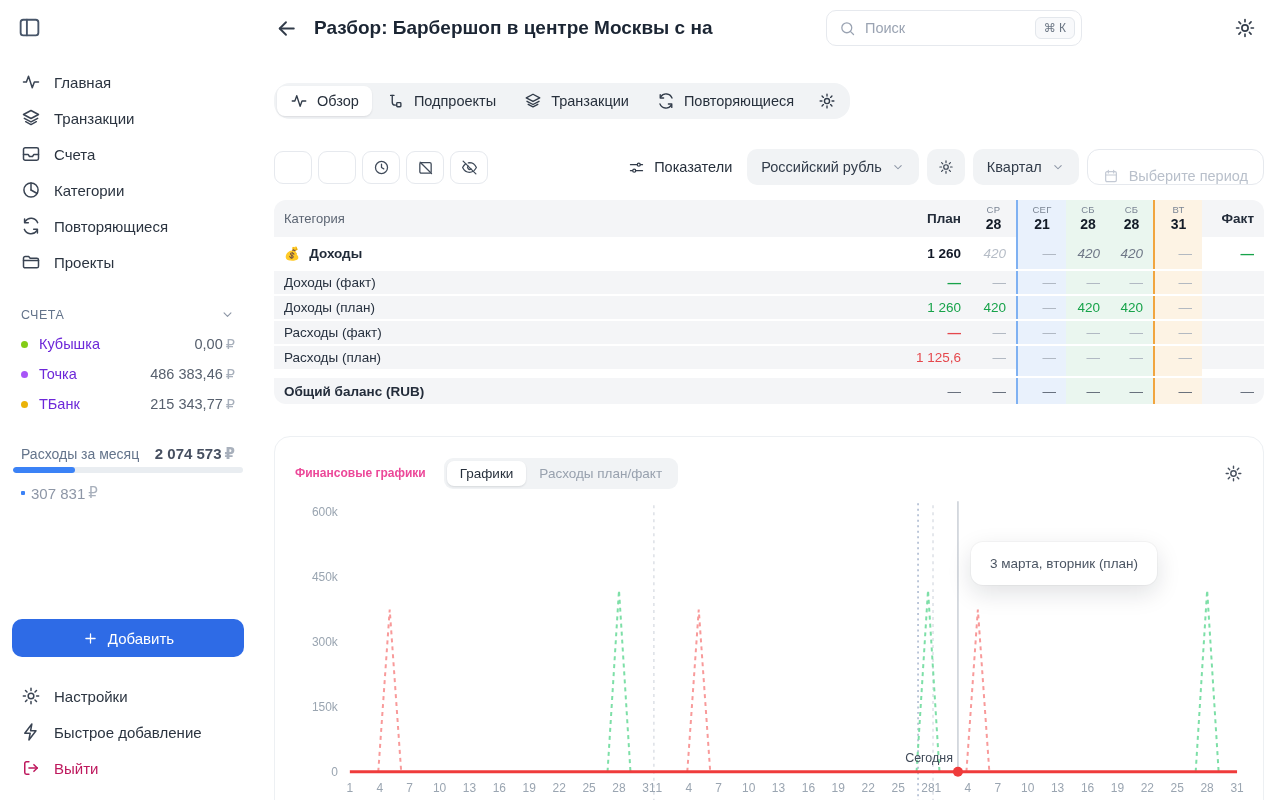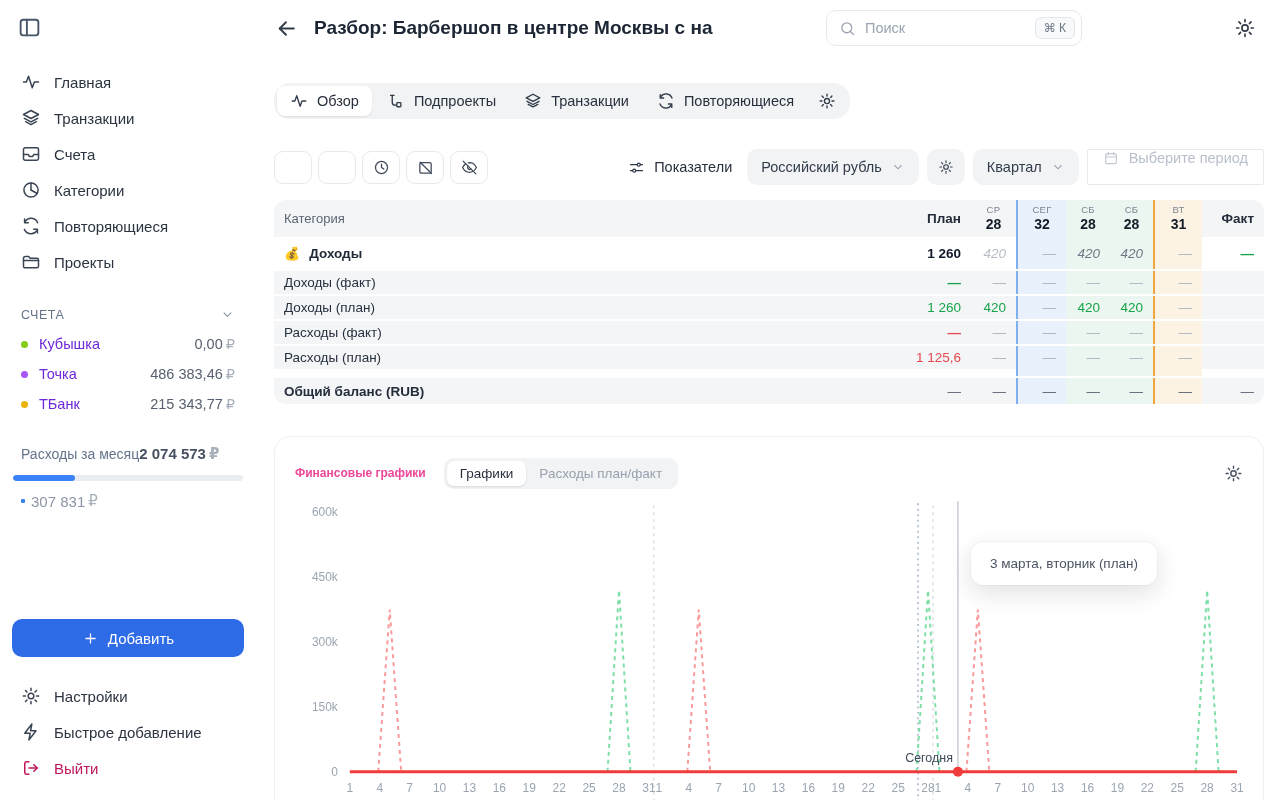--- a/index.html
+++ b/index.html
@@ -17,21 +17,21 @@
   .nav-item .ico{width:20px;height:20px;color:#3a4453}
   .nav-item.muted,.nav-item.muted .ico{color:#be185d}
   .accounts-header{display:flex;justify-content:space-between;align-items:center;margin:27px 9px 7px;
     font-size:12.5px;color:#64748b;letter-spacing:.5px;cursor:pointer}
   .accounts-header .ico{width:15px;height:15px;color:#8d96a6}
   .account-row{display:flex;align-items:center;height:30px;padding:0 9px;font-size:14.5px;cursor:pointer}
   .dot{width:7px;height:7px;border-radius:50%;margin-right:11px;flex:0 0 auto}
   .account-name{color:#6d28d9}
   .account-amount{margin-left:auto;color:#57606e}
   .cur{color:#a8b0bc;margin-left:3px}
-  .month-exp{display:flex;justify-content:flex-start;align-items:baseline;margin:26px 9px 12px;
+  .month-exp{display:flex;justify-content:space-between;align-items:baseline;margin:26px 9px 4px;
     font-size:14px;color:#64748b}
   .month-exp b{color:#475061;font-weight:700;font-size:15px}
   .progress{height:6px;border-radius:3px;background:#e9edf1;margin:0 1px;overflow:hidden}
   .progress i{display:block;height:100%;background:#3b82f6;border-radius:3px}
   .sub-exp{display:flex;align-items:center;margin:11px 9px 0;font-size:15px;color:#8d96a6}
   .sub-exp .mk{width:4px;height:4px;border-radius:1px;margin-right:6px}
   .flex-sp{flex:1}
   .add-btn{display:flex;align-items:center;justify-content:center;gap:9px;height:38px;border:none;
     border-radius:10px;background:#2e6be6;color:#fff;font-size:15px;font-weight:500;cursor:pointer;
     margin:0 0 21px;font-family:inherit}
@@ -63,22 +63,22 @@
     display:flex;align-items:center;justify-content:center;color:#404b5a;margin-right:6px;cursor:pointer}
   .ctrl-btn .ico{width:17px;height:17px}
   .controls-right{margin-left:auto;display:flex;align-items:center;gap:8px}
   .metrics{display:flex;align-items:center;gap:9px;font-size:14.5px;color:#27303c;margin-right:7px}
   .metrics .ico{width:17px;height:17px;color:#313b49}
   .pill{height:36px;background:#f1f3f5;border-radius:10px;display:flex;align-items:center;gap:9px;
     padding:0 14px;font-size:14.5px;color:#323c4a;cursor:pointer}
   .pill .chev{width:14px;height:14px;color:#8d96a6}
   .pill.icon-only{width:38px;padding:0;justify-content:center}
   .pill.icon-only .ico{width:16px;height:16px;color:#3a4453}
-  .date-btn{height:36px;border:1px solid #e6e9ee;background:#fff;border-radius:2px;display:flex;
-    align-items:flex-start;gap:10px;padding:0 15px;font-size:14.5px;color:#b9c0cb;cursor:pointer}
+  .date-btn{height:36px;border:1px solid #e6e9ee;background:#fff;border-radius:12px;display:flex;
+    align-items:flex-end;gap:10px;padding:0 15px;font-size:14.5px;color:#b9c0cb;cursor:pointer}
   .date-btn .ico{width:16px;height:16px;color:#c3c9d4}
 
   
   .table{margin-top:15px;border-radius:12px;overflow:hidden;flex:0 0 auto;background:#fff}
   .t-row{display:grid;grid-template-columns:1fr 96px 45px 50px 44px 43px 49px 62px;align-items:stretch}
   .t-head{height:37px;background:#f4f5f7}
   .hc{display:flex;align-items:center;justify-content:flex-end;padding-right:10px;height:100%;
     font-size:13px;color:#2a3341}
   .hc.cat{justify-content:flex-start;padding-left:10px;color:#5c6573}
   .hc.strongh{font-weight:700;color:#232c3a;font-size:13.5px}
@@ -438,21 +438,21 @@
     <div class="table">
         <div class="t-row t-head">
     <div class="hc cat">Категория</div>
     <div class="hc strongh">План</div>
           <div class="hc day-h">
       <span class="abbr">СР</span>
             <span class="num">28</span>
           </div>
           <div class="hc day-h band-today">
       <span class="abbr">СЕГ</span>
-            <span class="num">32</span>
+            <span class="num">21</span>
           </div>
           <div class="hc day-h band-weekend">
       <span class="abbr">СБ</span>
             <span class="num">28</span>
           </div>
           <div class="hc day-h band-weekend">
       <span class="abbr">СБ</span>
             <span class="num">28</span>
           </div>
           <div class="hc day-h band-future">

